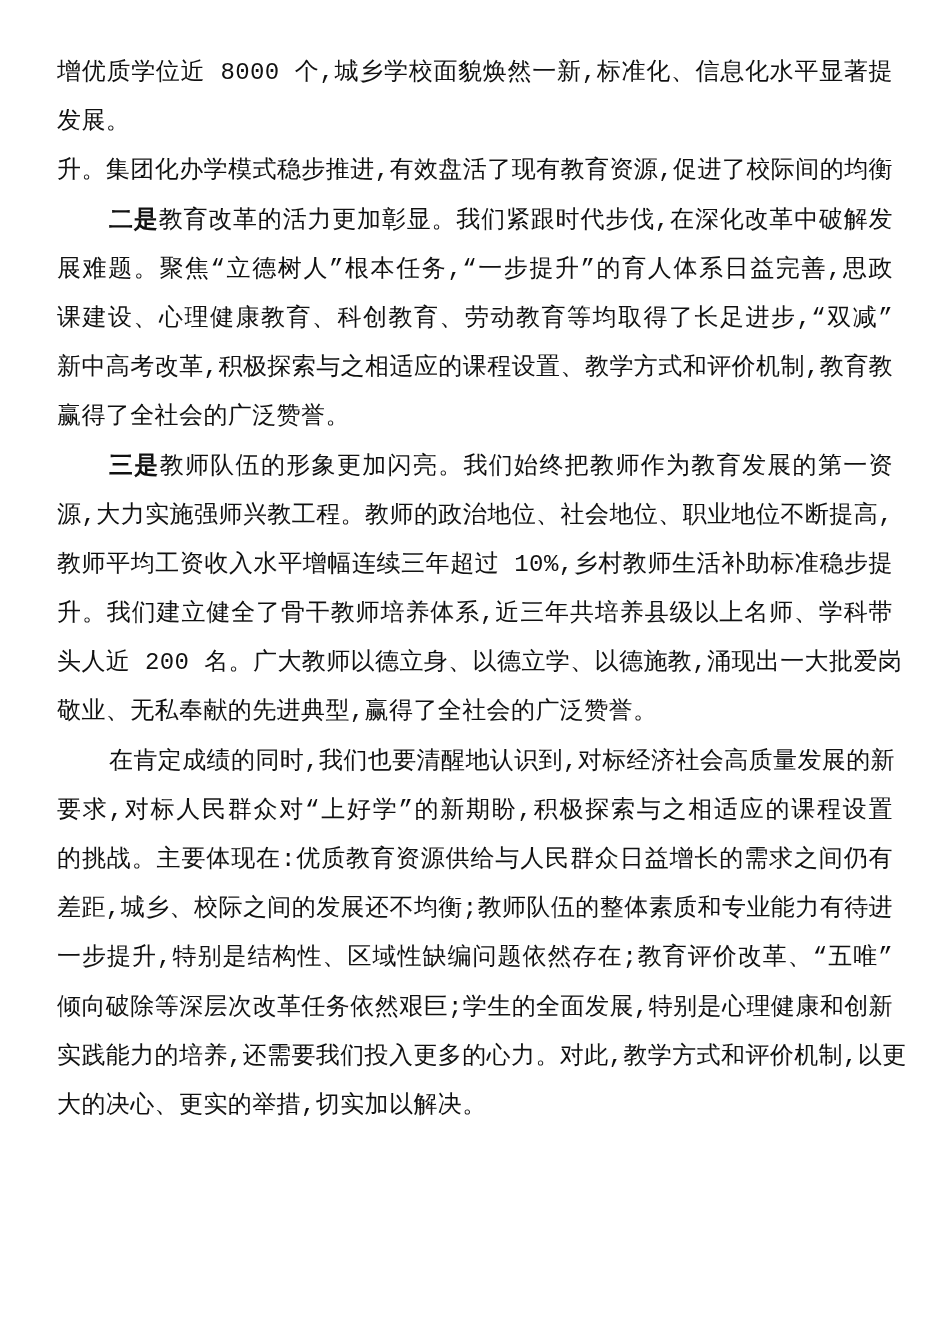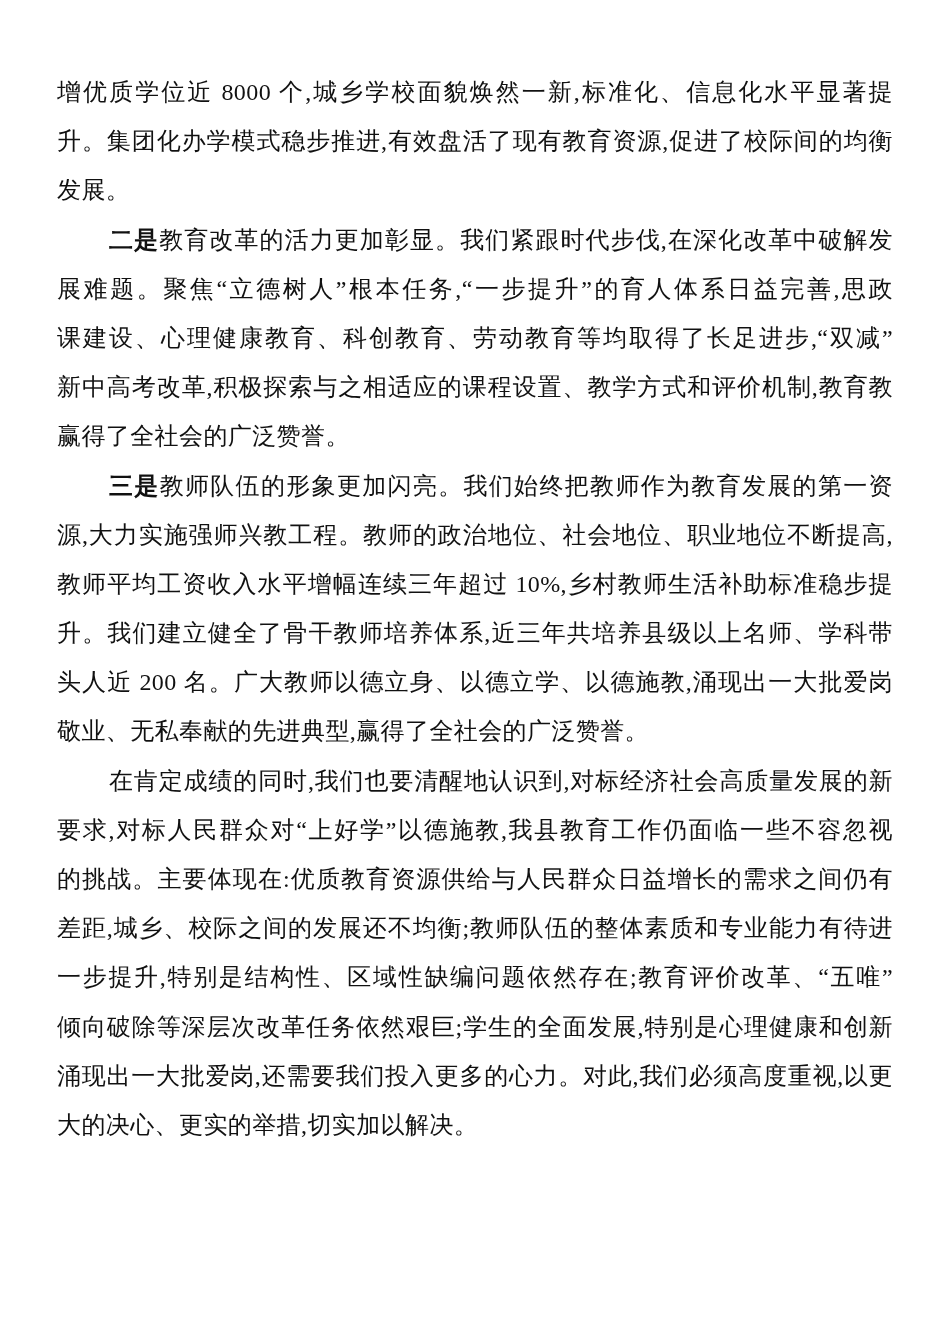--- a/index.html
+++ b/index.html
@@ -1,39 +1,39 @@
 <!DOCTYPE html>
 <html><head>
 <meta charset="utf-8">
 <style>
   html, body { margin: 0; padding: 0; background: #ffffff; }
   body { width: 950px; height: 1344px; position: relative; overflow: hidden; }
   .page {
-    position: absolute; left: 57px; top: 68px; width: 840px;
-    font-family: Liberation Serif, serif;
+    position: absolute; left: 57px; top: 48px; width: 840px;
+    font-family: Liberation Mono, monospace;
     font-size: 24px; color: #111111;
   }
   .line {
     height: 49.2px; line-height: 49.2px; white-space: nowrap;
     text-align: justify; text-align-last: justify; width: 836px;
     letter-spacing: 0.4px;
   }
   .line.last { text-align-last: left; }
   .indent { padding-left: 52px; width: 784px; }
   .bold { font-weight: bold; margin-top: 33px; }
 </style>
 </head>
 <body>
 
 <div class="page">
 
   <div>
     <div class="line">增优质学位近 8000 个,城乡学校面貌焕然一新,标准化、信息化水平显著提</div>
+    <div class="line last">发展。</div>
     <div class="line">升。集团化办学模式稳步推进,有效盘活了现有教育资源,促进了校际间的均衡</div>
-    <div class="line last">发展。</div>
   </div>
 
   <div>
     <div class="line indent"><span class="bold">二是</span><span>教育改革的活力更加彰显。我们紧跟时代步伐,在深化改革中破解发</span></div>
     <div class="line">展难题。聚焦“立德树人”根本任务,“一步提升”的育人体系日益完善,思政</div>
     <div class="line">课建设、心理健康教育、科创教育、劳动教育等均取得了长足进步,“双减”</div>
     <div class="line">新中高考改革,积极探索与之相适应的课程设置、教学方式和评价机制,教育教</div>
     <div class="line last">赢得了全社会的广泛赞誉。</div>
   </div>
 
@@ -41,22 +41,22 @@
     <div class="line indent"><span class="bold">三是</span><span>教师队伍的形象更加闪亮。我们始终把教师作为教育发展的第一资</span></div>
     <div class="line">源,大力实施强师兴教工程。教师的政治地位、社会地位、职业地位不断提高,</div>
     <div class="line">教师平均工资收入水平增幅连续三年超过 10%,乡村教师生活补助标准稳步提</div>
     <div class="line">升。我们建立健全了骨干教师培养体系,近三年共培养县级以上名师、学科带</div>
     <div class="line">头人近 200 名。广大教师以德立身、以德立学、以德施教,涌现出一大批爱岗</div>
     <div class="line last">敬业、无私奉献的先进典型,赢得了全社会的广泛赞誉。</div>
   </div>
 
   <div>
     <div class="line indent">在肯定成绩的同时,我们也要清醒地认识到,对标经济社会高质量发展的新</div>
-    <div class="line">要求,对标人民群众对“上好学”以德施教,我县教育工作仍面临一些不容忽视</div>
+    <div class="line">要求,对标人民群众对“上好学”的新期盼,积极探索与之相适应的课程设置</div>
     <div class="line">的挑战。主要体现在:优质教育资源供给与人民群众日益增长的需求之间仍有</div>
     <div class="line">差距,城乡、校际之间的发展还不均衡;教师队伍的整体素质和专业能力有待进</div>
     <div class="line">一步提升,特别是结构性、区域性缺编问题依然存在;教育评价改革、“五唯”</div>
     <div class="line">倾向破除等深层次改革任务依然艰巨;学生的全面发展,特别是心理健康和创新</div>
-    <div class="line">涌现出一大批爱岗,还需要我们投入更多的心力。对此,我们必须高度重视,以更</div>
+    <div class="line">实践能力的培养,还需要我们投入更多的心力。对此,教学方式和评价机制,以更</div>
     <div class="line last">大的决心、更实的举措,切实加以解决。</div>
   </div>
 
 </div>
 
 </body></html>

